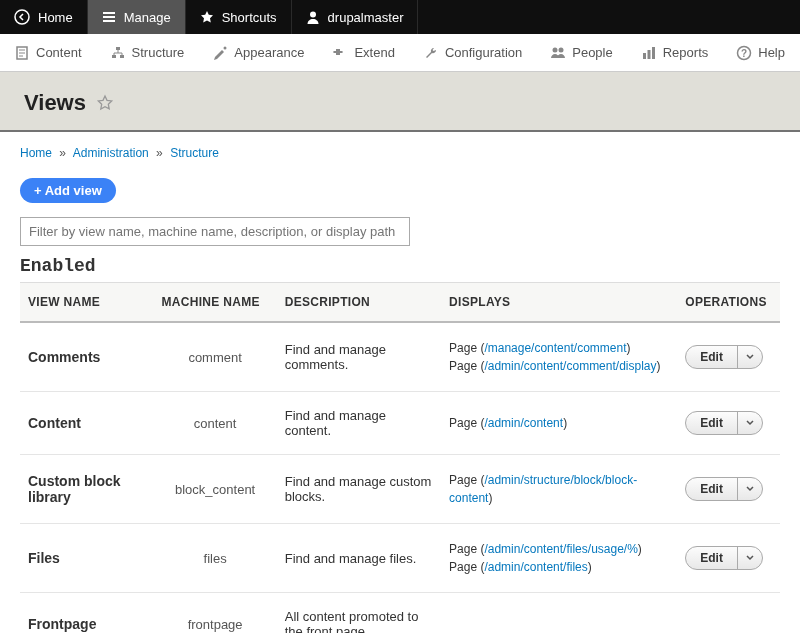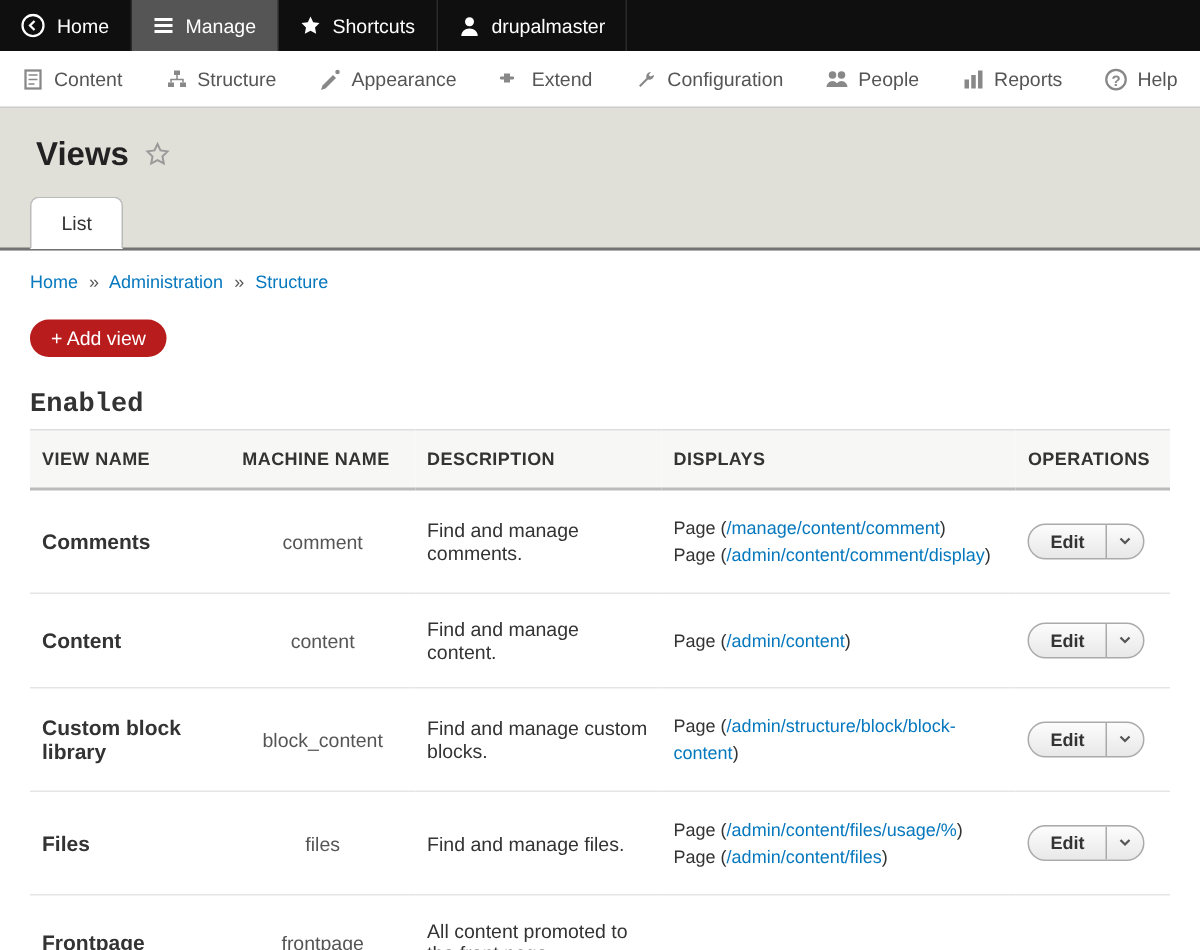--- a/index.html
+++ b/index.html
@@ -13,21 +13,21 @@
 .admin-item svg { margin-right: 6px; }
 .header-region { background: #e0dfd8; padding: 18px 20px 0 20px; border-bottom: 2px solid #737373; }
 .page-title { font-size: 22px; font-weight: bold; color: #222; display: flex; align-items: center; gap: 10px; margin-bottom: 14px; margin-left: 4px;}
 .tabs { display: flex; gap: 0; }
 .tab { padding: 9px 20px; font-size: 13px; border: 1px solid #bbb; border-bottom: none; background: #f5f4f0; color: #0678be; cursor: pointer; margin-right: 0; border-radius: 6px 6px 0 0; position: relative; top: 1px;}
 .tab.active { background: #fff; color: #333; border-bottom: 1px solid #fff;}
 .content { padding: 14px 20px; }
 .breadcrumb { font-size: 12px; color: #333; margin-bottom: 18px; }
 .breadcrumb a { color: #0678be; text-decoration: none; }
 .breadcrumb .sep { margin: 0 4px; color: #555;}
-.add-btn { background: #b91c1c; color: #fff; border: none; border-radius: 14px; padding: 5px 14px; font-size: 13px; font-weight: normal; cursor: pointer; margin-bottom: 14px; }
+.add-btn { background: #3b82f6; color: #fff; border: none; border-radius: 14px; padding: 5px 14px; font-size: 13px; font-weight: bold; cursor: pointer; margin-bottom: 14px; }
 .filter-input { width: 390px; padding: 6px 8px; border: 1px solid #aaa; font-size: 13px; color: #888; margin-bottom: 10px; display: block;}
 .section-title { font-size: 18px; font-weight: bold; margin: 8px 0 2px 0; font-family: Liberation Mono, monospace; }
 table { width: 100%; border-collapse: collapse; margin-top: 6px; }
 th { text-align: left; padding: 12px 8px; font-size: 12px; font-weight: bold; color: #333; border-bottom: 2px solid #bbb; border-top: 1px solid #ddd; background: #f7f7f5; letter-spacing: 0.3px;}
 td { padding: 16px 8px; vertical-align: middle; border-bottom: 1px solid #e5e5e5; font-size: 13px; color: #333; }
 td.viewname { font-weight: bold; font-size: 14px; width: 130px;}
 td.machine { width: 120px; color: #555; text-align: center;}
 td.desc { width: 160px; }
 td.displays { width: 230px; font-size: 12px; line-height: 1.5;}
 td.displays a { color: #0678be; text-decoration: none; }
@@ -130,35 +130,35 @@
 </div>
 
 <div class="header-region">
   <div class="page-title">
     <span>Views</span>
     <svg width="18" height="18" viewBox="0 0 18 18">
         <path d="M9 2l2 4.3 4.7.6-3.4 3.3.9 4.7L9 12.7 4.8 15l.9-4.7L2.3 6.9 7 6.3z" fill="none" stroke="#999" stroke-width="1.3"></path>
       </svg>
   </div>
   <div class="tabs">
-    <div class="tab active"><span>List</span></div>
   </div>
 </div>
 
 <div class="content">
   <div class="breadcrumb">
     <a href="#">Home</a>
     <span class="sep">»</span>
     <a href="#">Administration</a>
     <span class="sep">»</span>
     <a href="#">Structure</a>
   </div>
 
   <button class="add-btn">+ Add view</button>
 
+  <input class="filter-input" type="text" placeholder="Filter by view name, machine name, description, or display path" style="">
 
   <div class="section-title">Enabled</div>
 
   <table>
     <thead>
       <tr>
         <th>VIEW NAME</th>
         <th>MACHINE NAME</th>
         <th>DESCRIPTION</th>
         <th>DISPLAYS</th>

